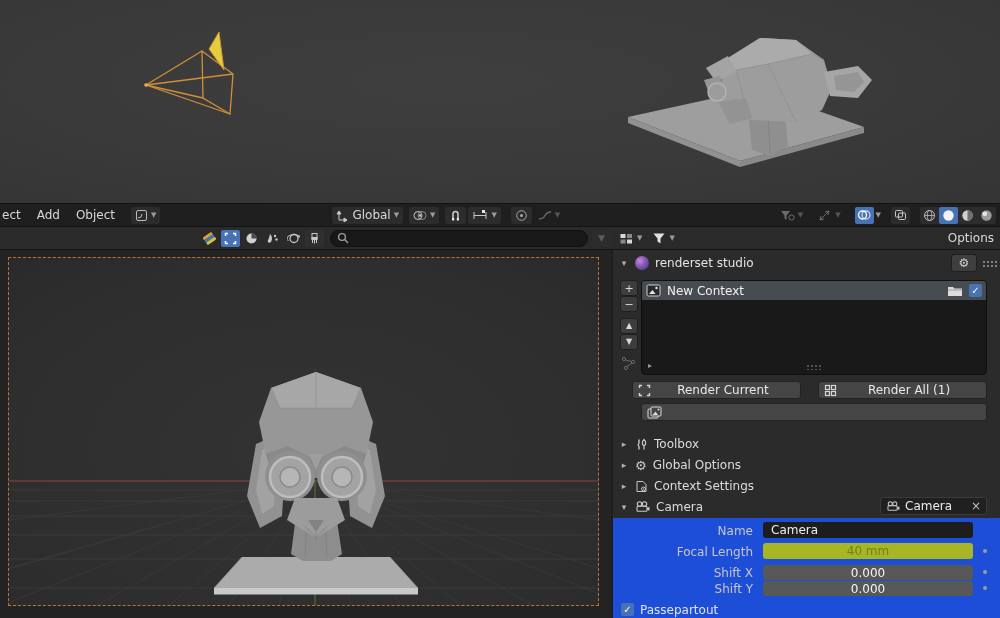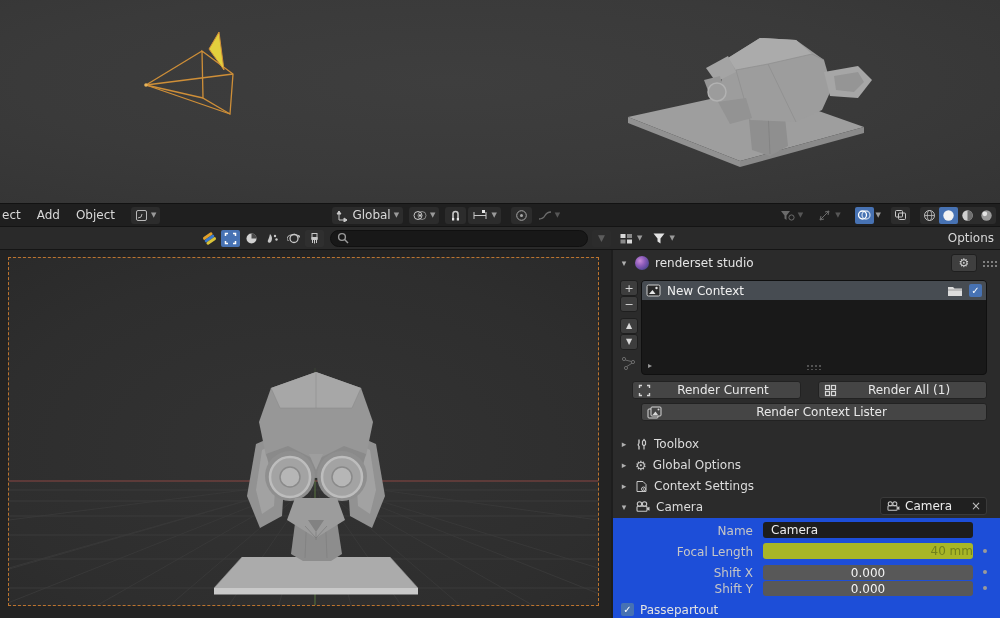--- a/index.html
+++ b/index.html
@@ -434,21 +434,20 @@
       </svg>
       <span class="lbl">Render All (1)</span>
     </div>
     <div class="abs bbtn" style="left:28px;top:153px;width:346px;padding:0 5px">
       <svg class="ic" width="15" height="13" viewBox="0 0 15 13">
         <rect x="1" y="3" width="10" height="9" rx="1" fill="none" stroke="#d8d8d8"></rect>
         <rect x="4" y="1" width="10" height="9" rx="1" fill="#454545" stroke="#d8d8d8"></rect>
         <circle cx="11.5" cy="3.5" r="1" fill="#d8d8d8"></circle>
         <path d="M5.5,9 L8.5,5.5 L11,9 Z" fill="#d8d8d8"></path>
       </svg>
-      <span class="lbl">Render Context Lister</span>
     </div>
 
     <div class="sectrow" style="top:184px">
       <span class="caret">▸</span>
       <svg class="ic" width="13" height="13" viewBox="0 0 13 13">
         <path d="M4,1.5 v4 M4,8 v3.5 M4,5.5 a1.5,1.5 0 0 0 0,2.6" stroke="#c8c8c8" fill="none" stroke-width="1.4"></path>
         <path d="M9,1.5 l-1.5,2 v3 l1.5,1.5 l1.5,-1.5 v-3 Z M9,8 v3.5" stroke="#c8c8c8" fill="none" stroke-width="1.2"></path>
       </svg>
       <span>Toolbox</span>
     </div>
@@ -489,21 +488,21 @@
     </div>
 
     <div class="abs" style="left:0;top:268px;width:387px;height:100px;background:#1d4ed8">
 
       <div class="abs label-r" style="left:0;top:6px;width:140px">Name</div>
       <div class="abs field" style="left:150px;top:4px;width:210px">
         <span>Camera</span>
       </div>
 
       <div class="abs label-r" style="left:0;top:27px;width:140px">Focal Length</div>
-      <div class="abs" style="left:150px;top:25px;width:210px;height:16px;background:#a8b626;border-radius:3px;text-align:right;line-height:16px;color:#71801c">
+      <div class="abs" style="left:150px;top:25px;width:210px;height:16px;background:#a8b626;border-radius:3px;text-align:center;line-height:16px;color:#71801c">
         <span>40 mm</span>
       </div>
       <div class="abs dot" style="left:370px;top:31px"></div>
 
       <div class="abs label-r" style="left:0;top:48px;width:140px">Shift X</div>
       <div class="abs valfield" style="left:150px;top:47px;width:210px">
         <span>0.000</span>
       </div>
       <div class="abs dot" style="left:370px;top:52px"></div>
 

